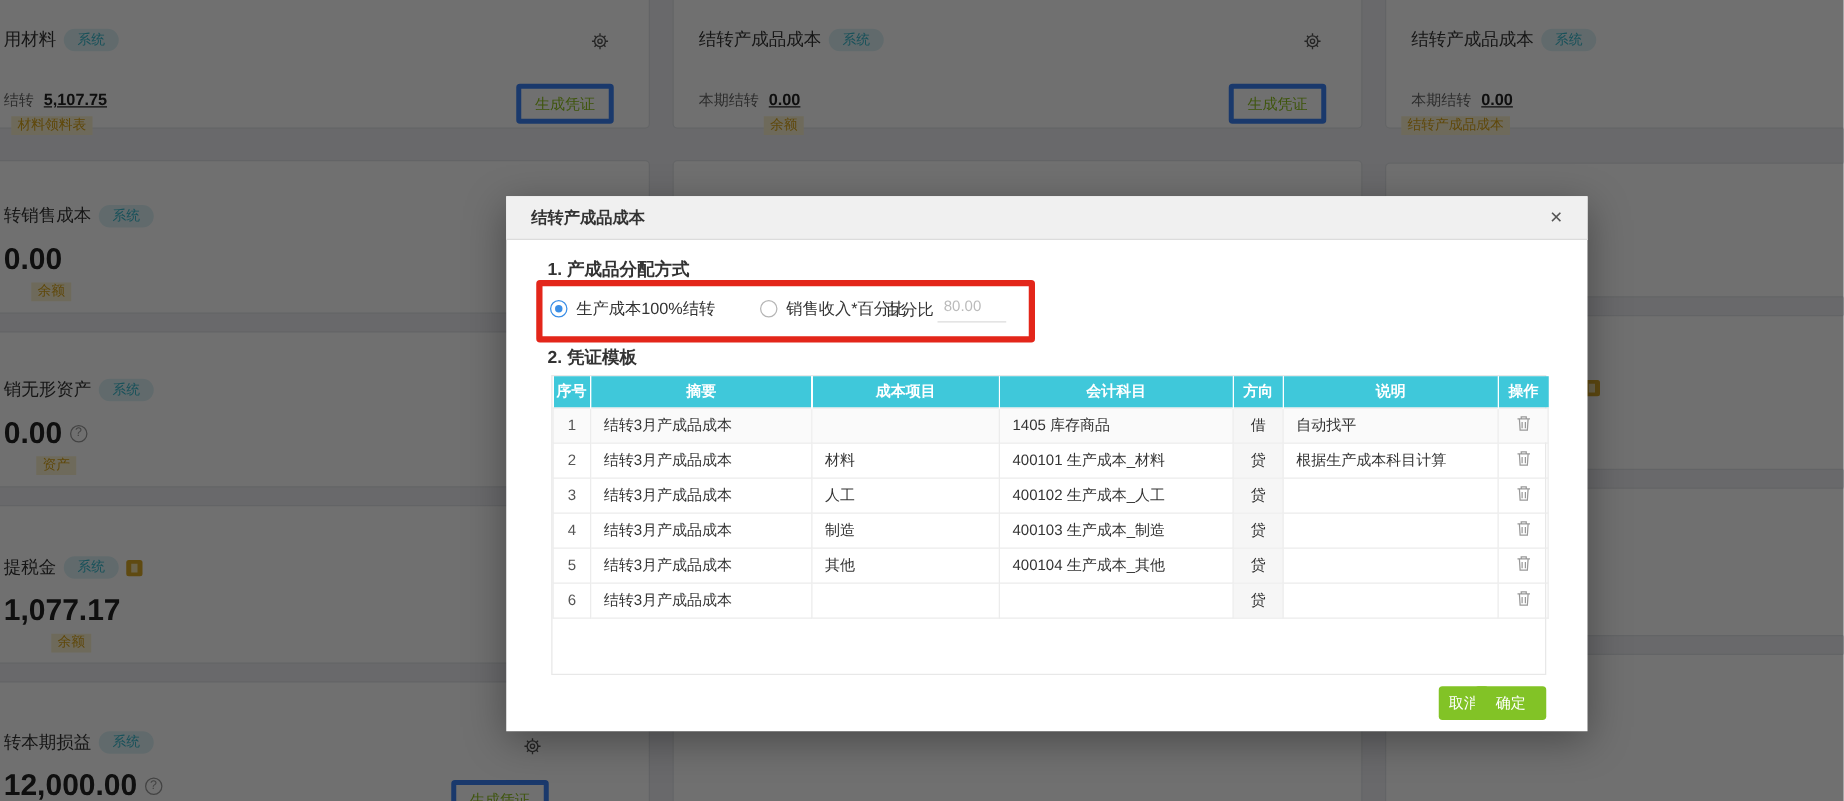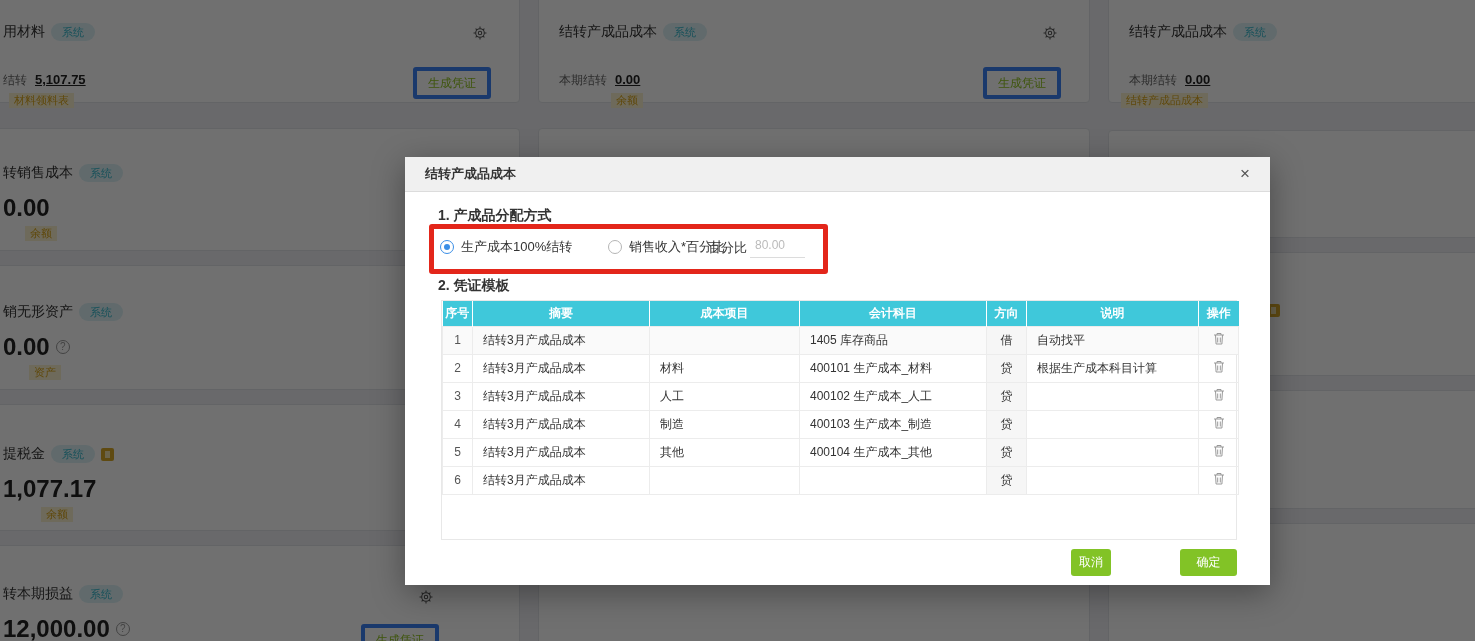--- a/index.html
+++ b/index.html
@@ -53,21 +53,21 @@
   thead th:last-child { border-right:none; }
   tbody td { height:28px; font-size:12px; color:#333; border:1px solid #ececec; overflow:hidden; white-space:nowrap; }
   tbody tr:first-child { background:#fafafa; }
   td.c-idx { text-align:center; color:#555; }
   td.c-sum, td.c-item, td.c-acct, td.c-note { padding-left:10px; text-align:left; }
   td.c-dir { text-align:center; background:#f6f6f6; }
   td.c-op { text-align:center; }
 
   .modal-btn { position:absolute; top:392px; height:27px; background:#82c326; color:#fff; border:none; border-radius:3px;
                font-size:12px; font-family:inherit; }
-  .btn-cancel { left:666px; width:40px; }
+  .btn-cancel { left:746px; width:40px; }
   .btn-ok { left:775px; width:57px; }
 
   
   .red-box { position:absolute; left:429px; top:224px; width:399px; height:50px; border:5px solid #e3261a;
              border-radius:3px; z-index:30; }
 </style>
 </head>
 <body>
 
 <div class="bgcard" style="left:-60px; top:-18px; width:580px; height:121px;">

